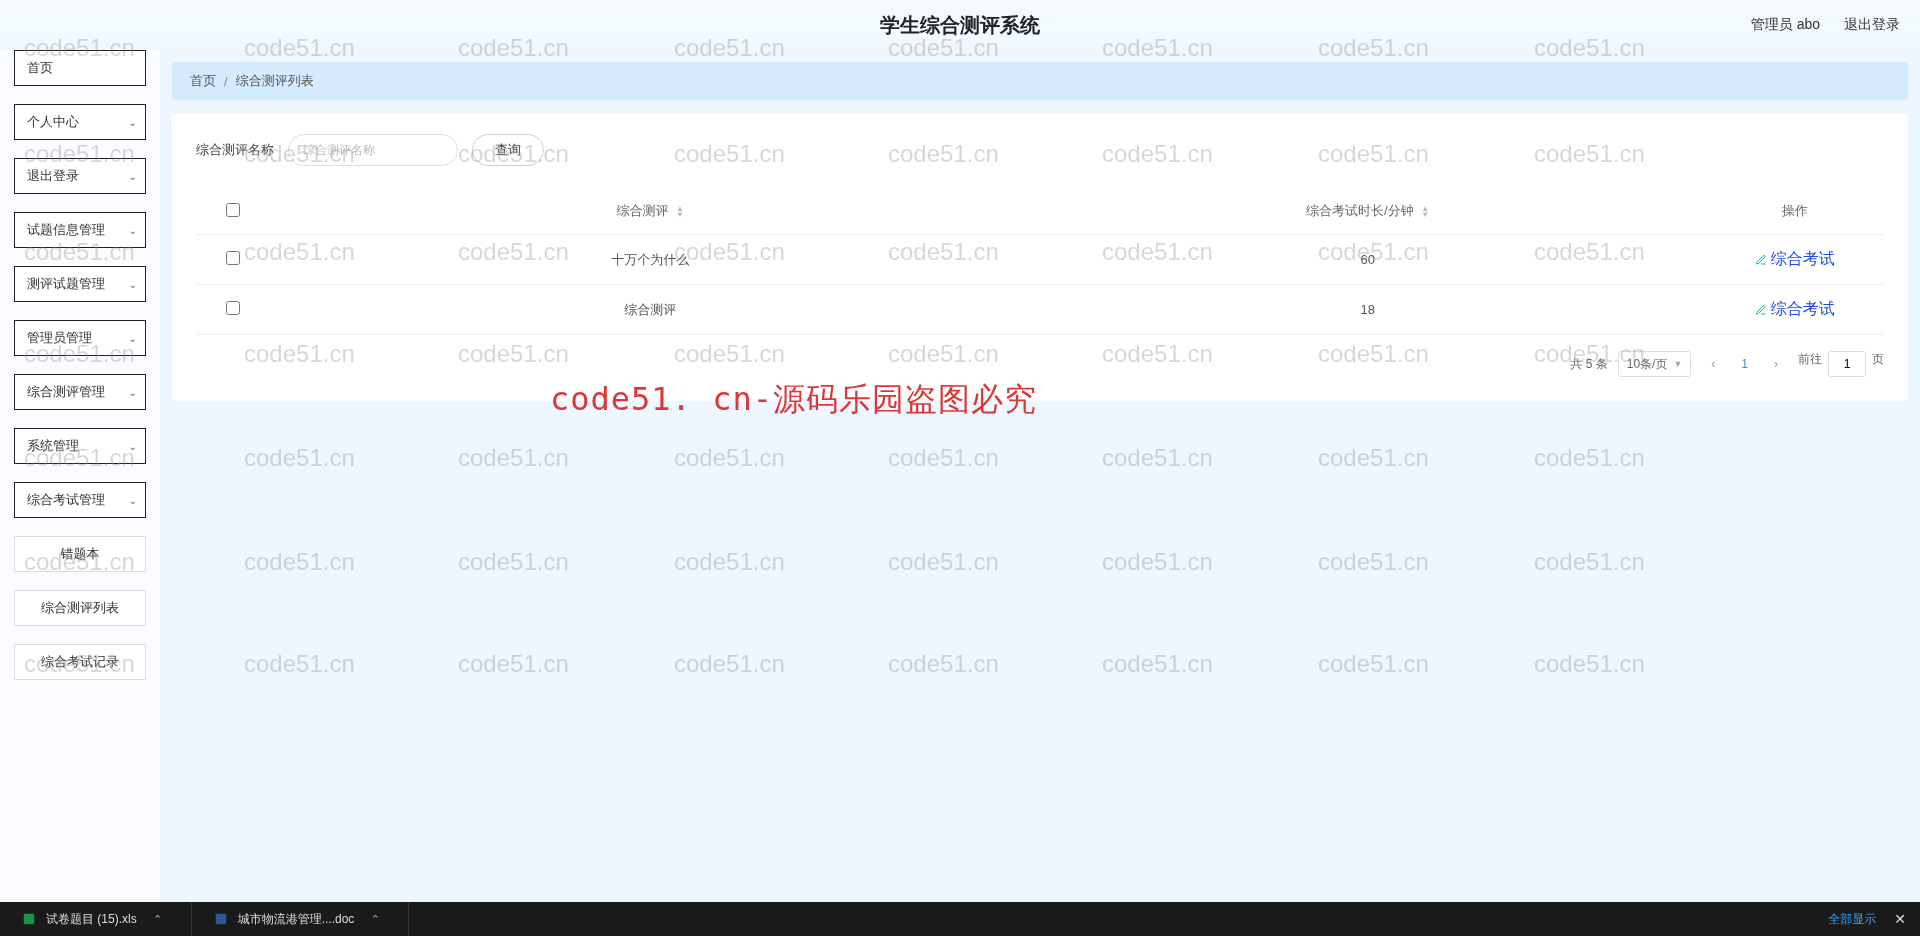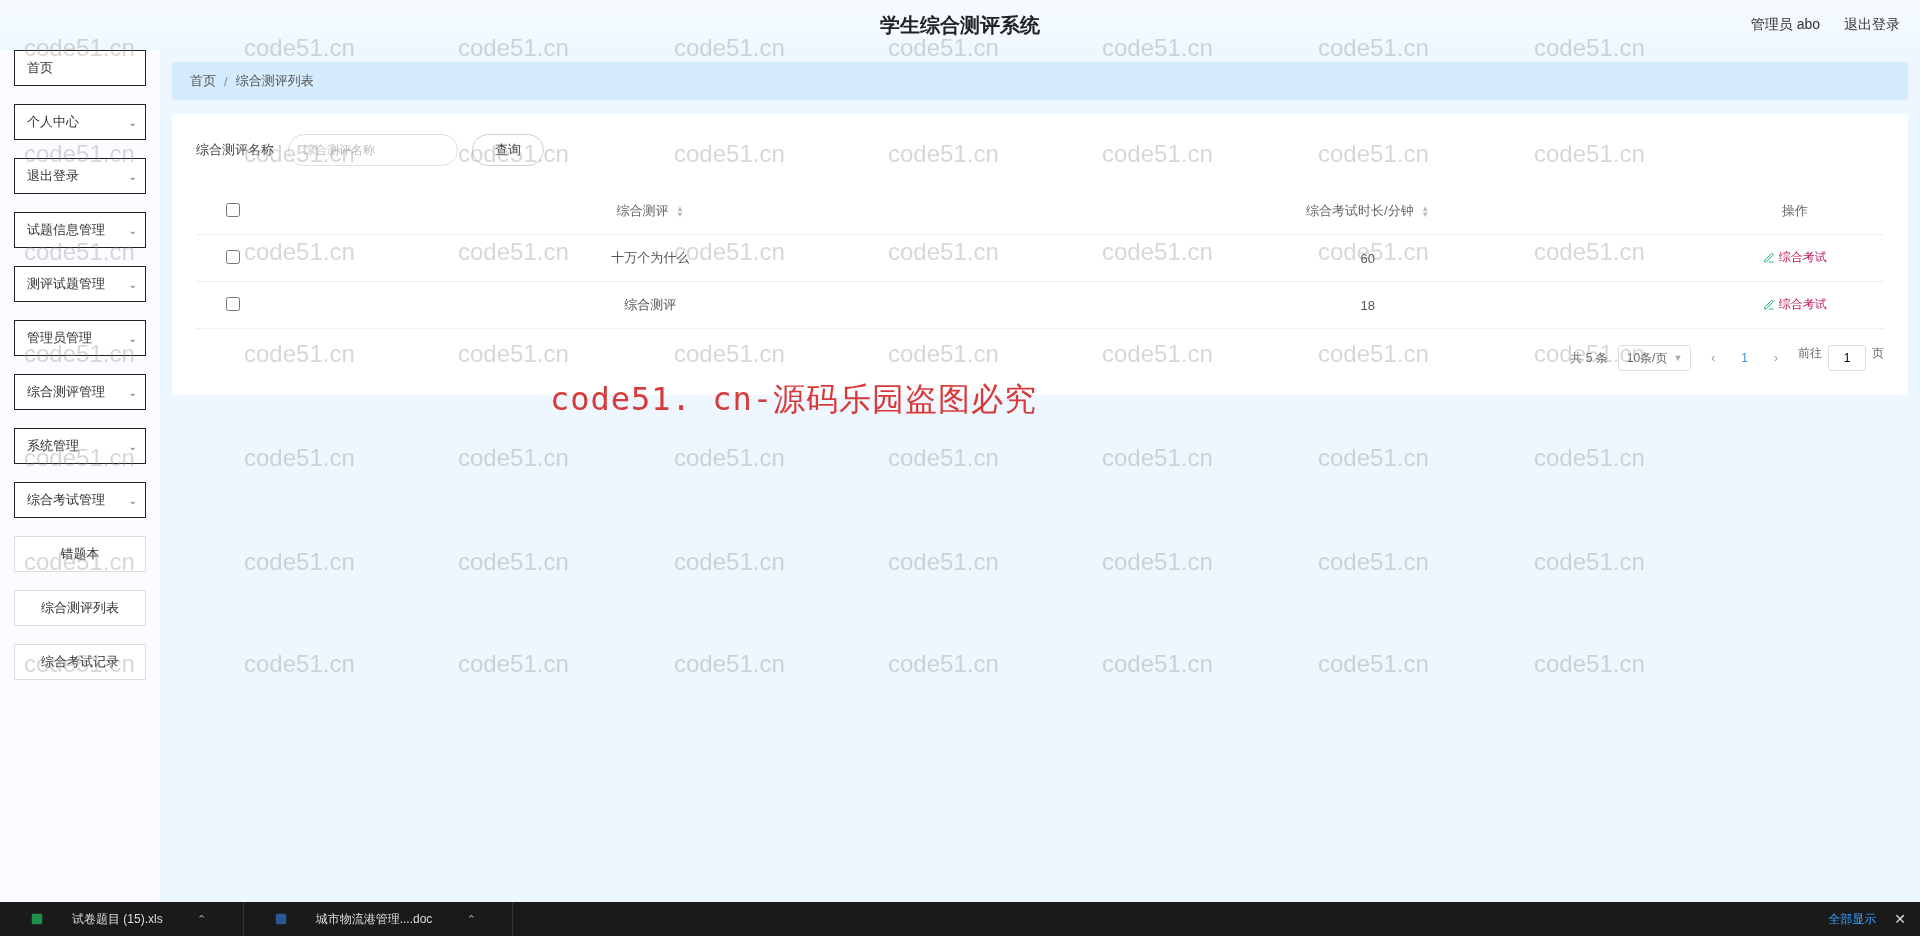--- a/index.html
+++ b/index.html
@@ -23,33 +23,33 @@
 .search-row { display: flex; align-items: center; gap: 14px; margin-bottom: 22px; }
 .search-label { font-size: 13px; color: #444; }
 .search-input { height: 32px; width: 170px; border: 1px solid #e0e0e0; border-radius: 16px; padding: 0 14px; font-size: 12px; color: #555; outline: none; }
 .search-input::placeholder { color: #bbb; }
 .search-btn { height: 32px; padding: 0 22px; border: 1px solid #d0d0d0; background: #fff; border-radius: 16px; cursor: pointer; font-size: 13px; color: #444; }
 .table { width: 100%; border-collapse: collapse; }
 .table th { font-weight: normal; color: #666; font-size: 13px; padding: 14px 10px; border-bottom: 1px solid #eee; background: #fff; }
 .table td { text-align: center; color: #555; font-size: 13px; padding: 14px 10px; border-bottom: 1px solid #f0f0f0; }
 .chk { width: 14px; height: 14px; }
 .sort-icons { display: inline-flex; flex-direction: column; font-size: 8px; line-height: 6px; color: #bbb; margin-left: 4px; vertical-align: middle; }
-.action-link { color: #be185d; font-size: 12px; cursor: pointer; display: inline-flex; align-items: center; gap: 4px; }
+.action-link { color: #1d4ed8; font-size: 16px; cursor: pointer; display: inline-flex; align-items: center; gap: 4px; }
 .action-link svg { width: 12px; height: 12px; }
 .pagination { display: flex; align-items: center; justify-content: flex-end; gap: 10px; padding: 16px 0 4px 0; font-size: 12px; color: #666; }
 .page-size { border: 1px solid #ddd; border-radius: 3px; height: 26px; padding: 0 8px; display: flex; align-items: center; gap: 6px; cursor: pointer; }
 .page-nav { width: 24px; height: 24px; display: flex; align-items: center; justify-content: center; cursor: pointer; color: #999; }
 .page-num { color: #3a8ee6; padding: 0 6px; }
 .page-jump { display: flex; gap: 6px; }
 .page-jump input { width: 38px; height: 26px; border: 1px solid #ddd; border-radius: 3px; text-align: center; font-size: 12px; }
 .watermarks { position: absolute; inset: 0; pointer-events: none; z-index: 5; }
 .wm { position: absolute; color: rgba(140,140,140,0.35); font-size: 24px; font-family: Arial, sans-serif; white-space: nowrap; }
 .wm-big { position: absolute; color: #d83a3a; font-size: 32px; font-family: "Microsoft YaHei", monospace; letter-spacing: 1px; }
 .taskbar { position: absolute; left: 0; right: 0; bottom: 0; height: 34px; background: #1a1a1a; display: flex; align-items: center; color: #ddd; font-size: 12px; }
-.tb-item { display: flex; align-items: center; height: 100%; padding: 0 30px; gap: 28px; border-right: 1px solid #333; cursor: pointer; }
+.tb-item { display: flex; align-items: center; height: 100%; padding: 0 22px; gap: 10px; border-right: 1px solid #333; cursor: pointer; }
 .tb-item .fileicon { width: 14px; height: 14px; }
 .tb-chev { width: 22px; display: flex; justify-content: center; color: #aaa; font-size: 11px; }
 .tb-right { margin-left: auto; display: flex; align-items: center; gap: 18px; padding-right: 14px; }
 .tb-link { color: #3aa0ff; cursor: pointer; }
 .tb-close { color: #ddd; font-size: 14px; cursor: pointer; }
 </style>
 </head>
 <body>
 
 <div class="app">

